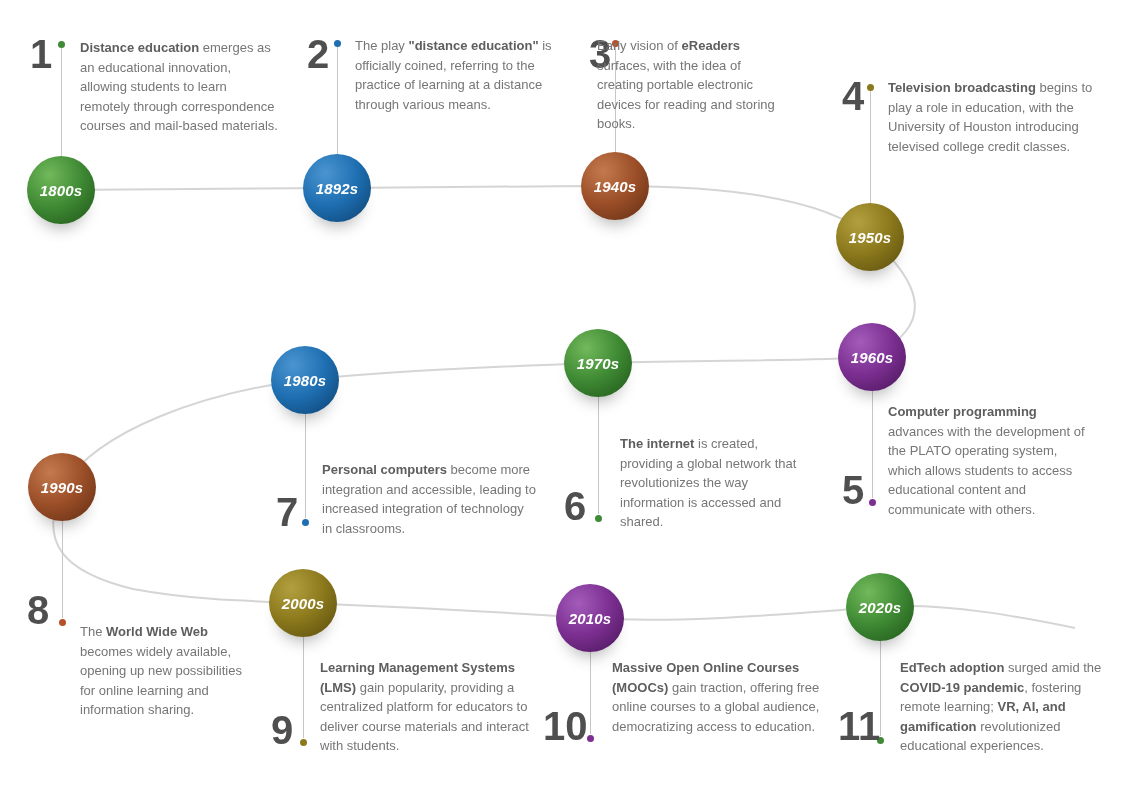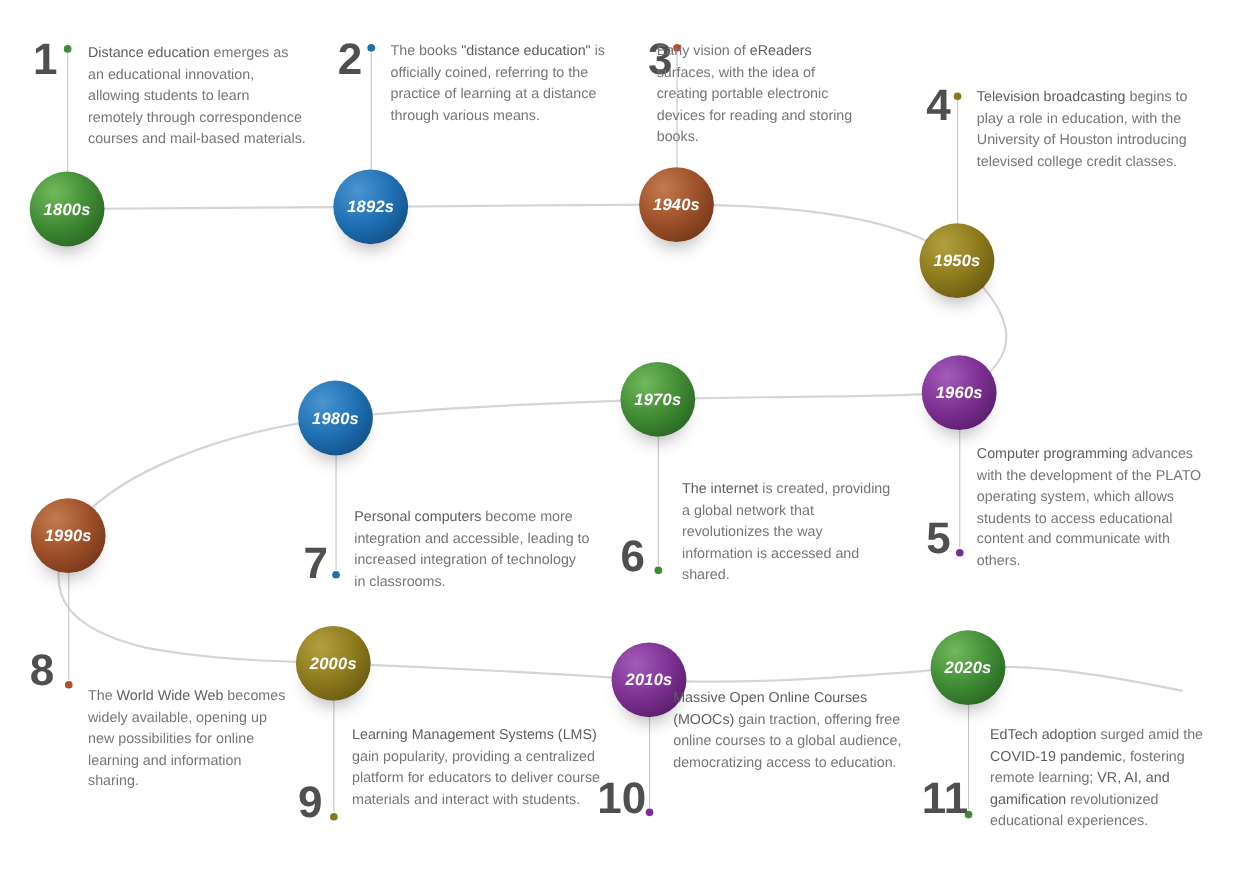--- a/index.html
+++ b/index.html
@@ -28,21 +28,21 @@
   .sphere.olive  { background:radial-gradient(circle at 33% 28%, #b2a040 0%, #8b791c 48%, #574a0d 100%); }
   .sphere.purple { background:radial-gradient(circle at 33% 28%, #a35cba 0%, #7c2f91 48%, #461456 100%);text-align:center; }
   .dot.green  { background:#3f8a34; }
   .dot.blue   { background:#1e6fb2; }
   .dot.rust   { background:#b5502a; }
   .dot.olive  { background:#8b791c; }
   .dot.purple { background:#7c2f91; }
   .desc {
     position:absolute; z-index:3; font-size:13px; line-height:19.5px; color:#767676;
   }
-  .desc .b { font-weight:400; color:#5e5e5e; }
+  .desc .b { font-weight:700; color:#5e5e5e; }
 </style>
 </head>
 <body>
 
 <div class="canvas">
 
   <svg class="curve-svg" width="1128" height="790" viewBox="0 0 1128 790">
     <path d="M 61 190
          C 160 189 250 188 337 188
          C 440 188 525 186 615 186
@@ -69,21 +69,21 @@
     <div class="desc" style="left:80px;top:38px;width:200px"><span class="b">Distance education</span><span> emerges as an educational innovation, allowing students to learn remotely through correspondence courses and mail-based materials.</span></div>
   </div>
 
   <div class="milestone">
     <div class="num" style="left:307px;top:34px">2</div>
     <div class="dot blue" style="left:333.5px;top:39.5px"></div>
     <div class="vline" style="left:336.5px;top:47px;height:107px"></div>
     <div class="sphere blue" style="left:303px;top:154px">
       <span>1892s</span>
     </div>
-    <div class="desc" style="left:355px;top:36px;width:205px"><span>The books </span><span class="b">"distance education"</span><span> is officially coined, referring to the practice of learning at a distance through various means.</span></div>
+    <div class="desc" style="left:355px;top:36px;width:205px"><span>The play </span><span class="b">"distance education"</span><span> is officially coined, referring to the practice of learning at a distance through various means.</span></div>
   </div>
 
   <div class="milestone">
     <div class="num" style="left:589px;top:34px">3</div>
     <div class="dot rust" style="left:611.5px;top:39.5px"></div>
     <div class="vline" style="left:614.5px;top:47px;height:105px"></div>
     <div class="sphere rust" style="left:581px;top:152px">
       <span>1940s</span>
     </div>
     <div class="desc" style="left:597px;top:36px;width:180px"><span>Early vision of </span><span class="b">eReaders</span><span> surfaces, with the idea of creating portable electronic devices for reading and storing books.</span></div>
@@ -149,21 +149,21 @@
     <div class="desc" style="left:320px;top:658px;width:228px"><span class="b">Learning Management Systems (LMS)</span><span> gain popularity, providing a centralized platform for educators to deliver course materials and interact with students.</span></div>
   </div>
 
   <div class="milestone">
     <div class="sphere purple" style="left:556px;top:584px">
       <span>2010s</span>
     </div>
     <div class="vline" style="left:589.5px;top:652px;height:82px"></div>
     <div class="dot purple" style="left:586.5px;top:734.5px"></div>
     <div class="num" style="left:543px;top:706px">10</div>
-    <div class="desc" style="left:612px;top:624px;width:215px"><span class="b">Massive Open Online Courses (MOOCs)</span><span> gain traction, offering free online courses to a global audience, democratizing access to education.</span></div>
+    <div class="desc" style="left:612px;top:658px;width:215px"><span class="b">Massive Open Online Courses (MOOCs)</span><span> gain traction, offering free online courses to a global audience, democratizing access to education.</span></div>
   </div>
 
   <div class="milestone">
     <div class="sphere green" style="left:846px;top:573px">
       <span>2020s</span>
     </div>
     <div class="vline" style="left:879.5px;top:641px;height:95px"></div>
     <div class="dot green" style="left:876.5px;top:736.5px"></div>
     <div class="num" style="left:838px;top:706px">11</div>
     <div class="desc" style="left:900px;top:658px;width:215px"><span class="b">EdTech adoption</span><span> surged amid the </span><span class="b">COVID-19 pandemic</span><span>, fostering remote learning; </span><span class="b">VR, AI, and gamification</span><span> revolutionized educational experiences.</span></div>

